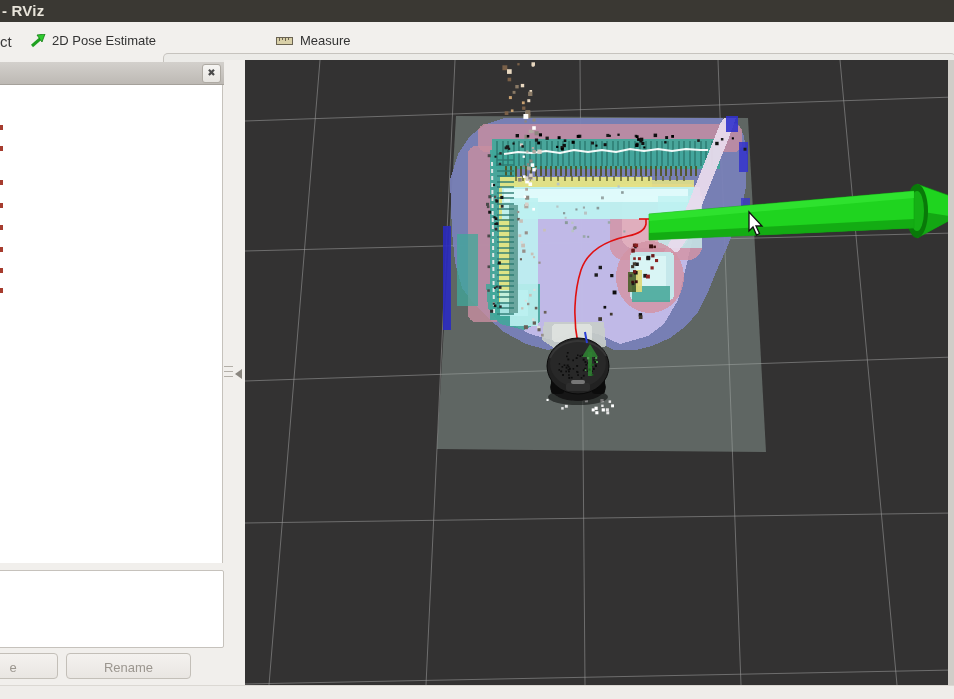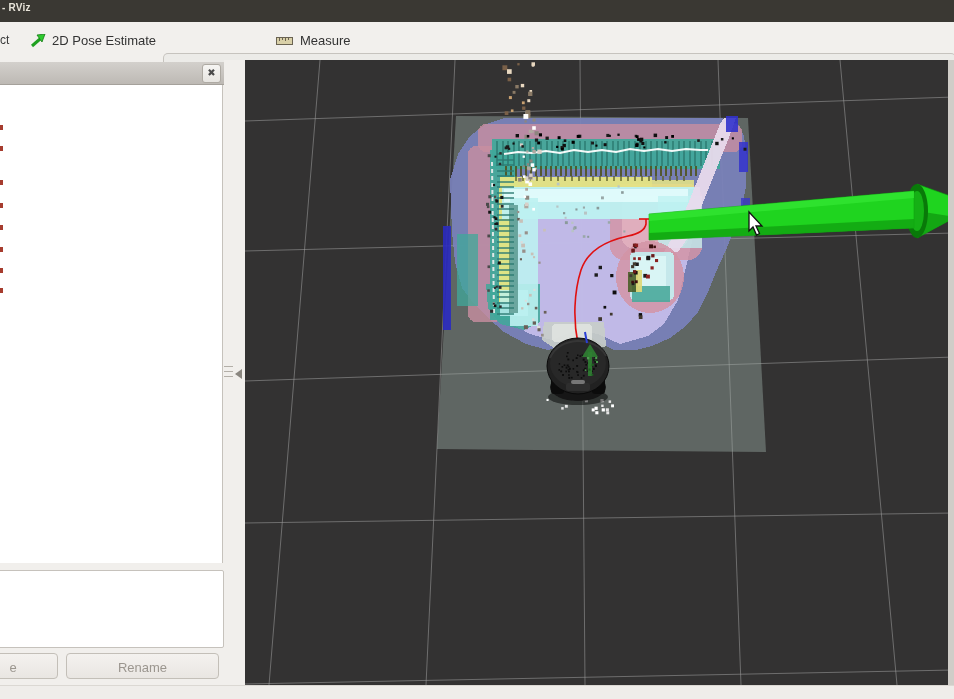--- a/index.html
+++ b/index.html
@@ -1,43 +1,43 @@
 <!DOCTYPE html>
 <html><head>
 <meta charset="utf-8">
 <style>
   html,body{margin:0;padding:0;background:#efedea;font-family:"Liberation Sans","DejaVu Sans",sans-serif;}
   #app{position:relative;width:954px;height:699px;overflow:hidden;background:#f1efec;}
   
   .titlebar{position:absolute;left:0;top:0;width:954px;height:22px;background:#3a3833;border-bottom:1px solid #2a2925;}
-  .titlebar .title{position:absolute;left:2px;top:2px;font-size:10px;font-weight:bold;color:#e8e4da;letter-spacing:.2px;}
+  .titlebar .title{position:absolute;left:2px;top:2px;font-size:15px;font-weight:bold;color:#e8e4da;letter-spacing:.2px;}
   
   .toolbar{position:absolute;left:0;top:22px;width:954px;height:38px;background:#f2f0ed;border-bottom:1px solid #dcd9d4;}
-  .tool-frag{position:absolute;left:0px;top:11px;font-size:12px;color:#3a3a3a;}
+  .tool-frag{position:absolute;left:0px;top:11px;font-size:15px;color:#3a3a3a;}
   .tool-btn{position:absolute;display:flex;align-items:center;gap:6px;font-size:13px;color:#333;cursor:default;}
   .tool-btn .lbl{white-space:nowrap;}
   #btn-pose{left:30px;top:11px;justify-content:space-between;}
   #btn-nav{left:162px;top:5px;padding:5px 10px;border:1px solid #948e84;border-radius:4px;
            background:linear-gradient(#d9d6d0,#e6e3de);box-shadow:inset 0 1px 3px rgba(0,0,0,.22);}
   #btn-measure{left:276px;top:11px;}
   .icon{display:inline-block;line-height:0;}
   #plus-icon{position:absolute;left:361px;top:32px;}
   #minus-icon{position:absolute;left:407px;top:38px;}
   #caret-icon{position:absolute;left:428px;top:42px;width:0;height:0;border-left:4px solid transparent;border-right:4px solid transparent;border-top:5px solid #8b8b8b;}
   
   .left-bg{position:absolute;left:0;top:60px;width:245px;height:625px;background:#f1efec;}
   .dock-tab{position:absolute;left:163px;top:53px;width:791px;height:9px;background:#ecebe8;border:1px solid #c6c3be;border-bottom:none;border-radius:5px 5px 0 0;}
   .panel-header{position:absolute;left:0;top:62px;width:224px;height:22px;background:linear-gradient(#d3d0cc,#bdb9b4);border-bottom:1px solid #a5a19b;}
   .close-btn{position:absolute;right:3px;top:2px;width:17px;height:17px;background:linear-gradient(#f6f5f3,#e7e5e1);border:1px solid #aeaaa3;border-radius:3px;font-size:10px;line-height:16px;text-align:center;color:#4a4a4a;font-weight:bold;cursor:default;}
   .panel-list{position:absolute;left:0;top:85px;width:222px;height:478px;background:#ffffff;border-right:1px solid #c6c2bc;}
   .err-mark{position:absolute;left:0;width:3px;height:5px;background:#a63c2e;}
   .panel-box2{position:absolute;left:-8px;top:570px;width:230px;height:76px;background:#ffffff;border:1px solid #c6c2bc;border-radius:2px;}
   .pbtn{position:absolute;top:653px;height:26px;background:linear-gradient(#f4f2ef,#e9e6e2);border:1px solid #c3bfb8;border-radius:4px;color:#9b968f;font-size:13px;text-align:center;line-height:25px;cursor:default;}
   #pbtn-left{left:-32px;width:90px;}
-  #pbtn-rename{left:66px;width:153px;}
+  #pbtn-rename{left:66px;width:125px;}
   
   .splitter{position:absolute;left:224px;top:60px;width:21px;height:625px;background:#f1efec;}
   .grip-line{position:absolute;left:0px;width:9px;height:1px;background:#b3afa8;}
   .collapse-arrow{position:absolute;left:11px;top:309px;width:0;height:0;border-top:5px solid transparent;border-bottom:5px solid transparent;border-right:7px solid #8a867f;}
   
   .viewport{position:absolute;left:245px;top:60px;width:709px;height:625px;background:#333232;overflow:hidden;}
   .viewport svg{position:absolute;left:0;top:0;}
   .right-strip{position:absolute;left:948px;top:60px;width:6px;height:625px;background:#d0cdc8;}
   .bottom-strip{position:absolute;left:0;top:685px;width:954px;height:14px;background:#efedea;border-top:1px solid #dbd8d3;}
 </style>

